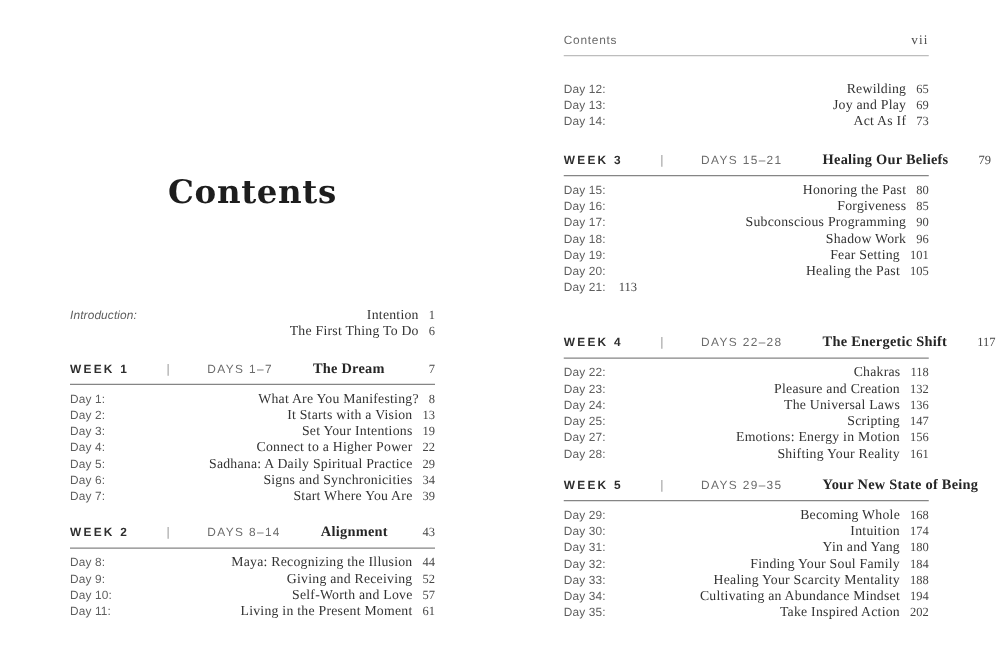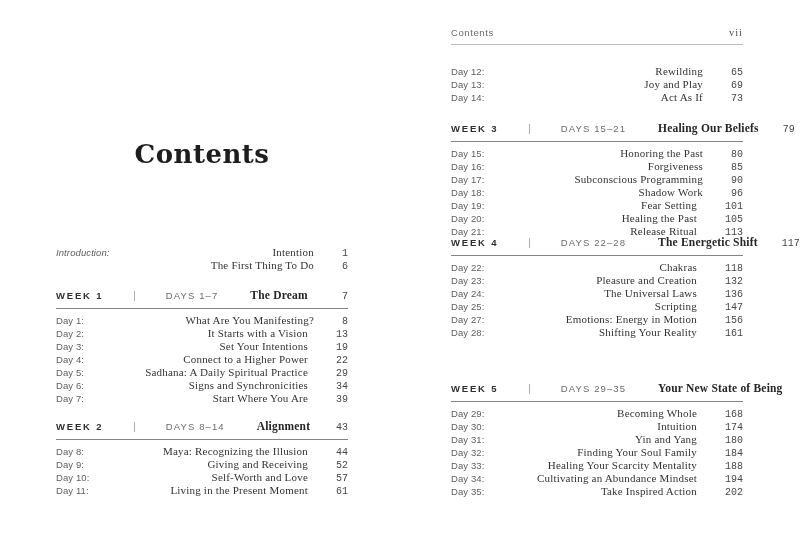--- a/index.html
+++ b/index.html
@@ -16,21 +16,21 @@
   
   .l-title { top:139px; }
   .l-front { top:246px; }
   .l-sec0  { top:289px; }
   .l-sec1  { top:420px; }
 
   
   .r-head  { top:27px; }
   .r-top   { top:65px; }
   .r-sec0  { top:122px; }
-  .r-sec1  { top:236px; }
+  .r-sec1  { top:268px; }
   .r-sec2  { top:382px; }
 
   
   .book-title { text-align:center; font-family:"DejaVu Serif", serif; font-weight:700;
                 font-size:26px; line-height:31px; color:#1d1d1d; letter-spacing:0.5px; }
 
   
   .running { display:flex; align-items:baseline; border-bottom:1px solid #bdbdbd;
              padding-bottom:6px; }
   .running .rh { font-size:9.5px; letter-spacing:0.6px; color:#6a6a6a; }
@@ -43,26 +43,26 @@
   .wk   { font-weight:700; font-size:9.5px; letter-spacing:1.8px; color:#2e2e2e; }
   .pipe { color:#9c9c9c; margin:0 6px; font-size:10px; font-weight:400; }
   .rng  { font-size:9.5px; letter-spacing:1.1px; color:#6b6b6b; }
   .wttl { font-family:"Liberation Serif", serif; font-weight:700; font-size:11.5px;
           color:#262626; margin-left:8px; letter-spacing:0.2px; }
   .heading .pg { margin-left:auto; }
 
   
   .rows { margin-top:5px; }
   .row  { display:flex; align-items:baseline; height:13px; line-height:13px;
-          white-space:nowrap;gap:20px; }
+          white-space:nowrap; }
   .lbl  { flex:0 0 36px; font-size:9.5px; color:#5e5e5e; letter-spacing:0.1px; }
   .lbl.auto { flex:0 0 auto; margin-right:0;font-style:italic; }
   .ttl  { font-family:"Liberation Serif", serif; font-size:11px; color:#333333;
           letter-spacing:0.2px; flex:1; overflow:hidden;text-align:right; }
-  .pg   { font-family:Liberation Mono, monospace; font-size:10px; color:#464646;
+  .pg   { font-family:Liberation Serif, serif; font-size:10px; color:#464646;
           margin-left:8px; text-align:center; }
 </style>
 </head>
 <body>
 
 <div class="spread">
 
   <div class="page-block page-left">
 
     <div class="abs l-title book-title">Contents</div>
@@ -242,21 +242,20 @@
           </div>
 
           <div class="row">
             <span class="lbl">Day 20:</span>
             <span class="ttl">Healing the Past</span>
             <span class="pg">105</span>
           </div>
 
           <div class="row">
             <span class="lbl">Day 21:</span>
-            <span class="ttl">Release Ritual</span>
             <span class="pg">113</span>
           </div>
         </div>
     </div>
 
     <div class="abs r-sec1">
       <div class="heading">
         <span class="wk">WEEK 4</span>
         <span class="pipe">|</span>
         <span class="rng">DAYS 22–28</span>

